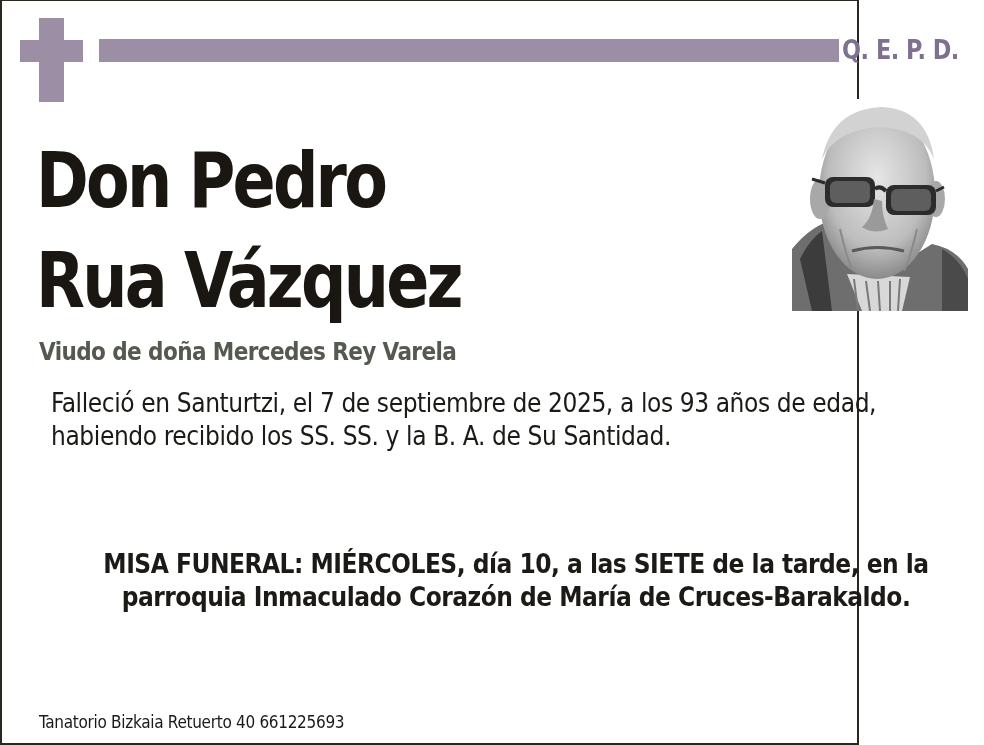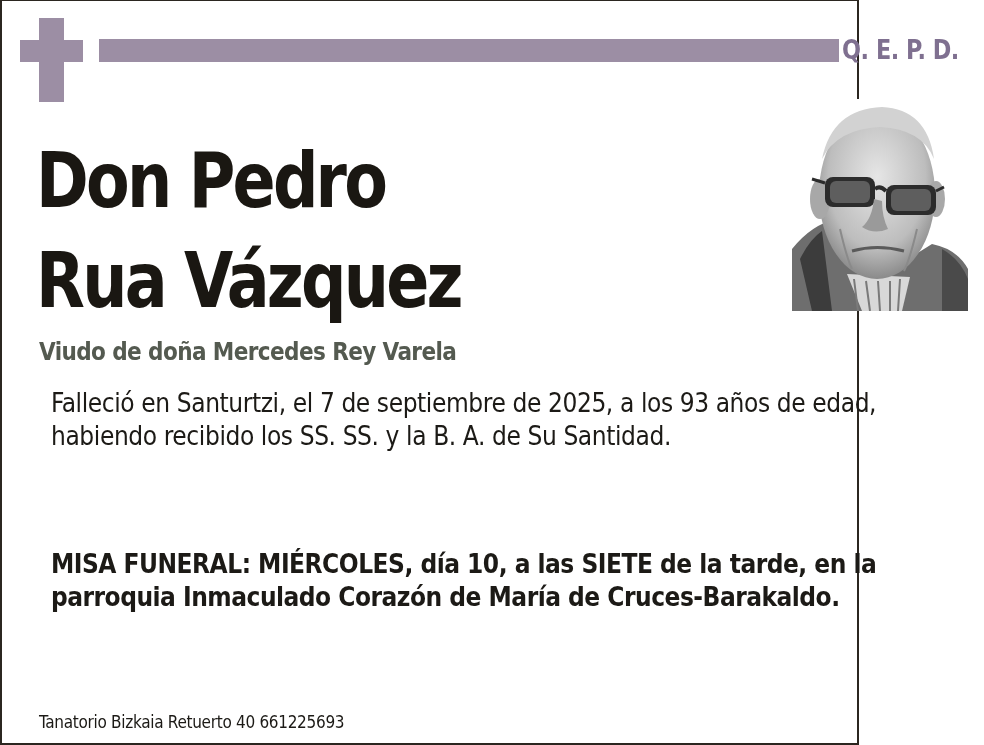--- a/index.html
+++ b/index.html
@@ -47,21 +47,21 @@
     .para {
       position: absolute; left: 37px;
       font-size: 26px; line-height: 33px; color: #1c1a16;
       letter-spacing: -0.4px;
       width: 930px;
       margin-left: 12px;
     }
     .para.bold { font-weight: bold; letter-spacing: -0.5px; }
     .p1 { top: 386px; }
     .p2 { top: 466px; }
-    .p3 { top: 547px; }
+    .p3 { top: 547px; text-align: center; }
     .p4 { top: 628px; }
     .footer {
       position: absolute; left: 37px; top: 711px;
       font-size: 17px; color: #1c1a16; letter-spacing: -0.3px; white-space: nowrap;
     }
     .small-cross { display: inline-block; vertical-align: -2px; }
   </style>
 </head>
 <body>
 

